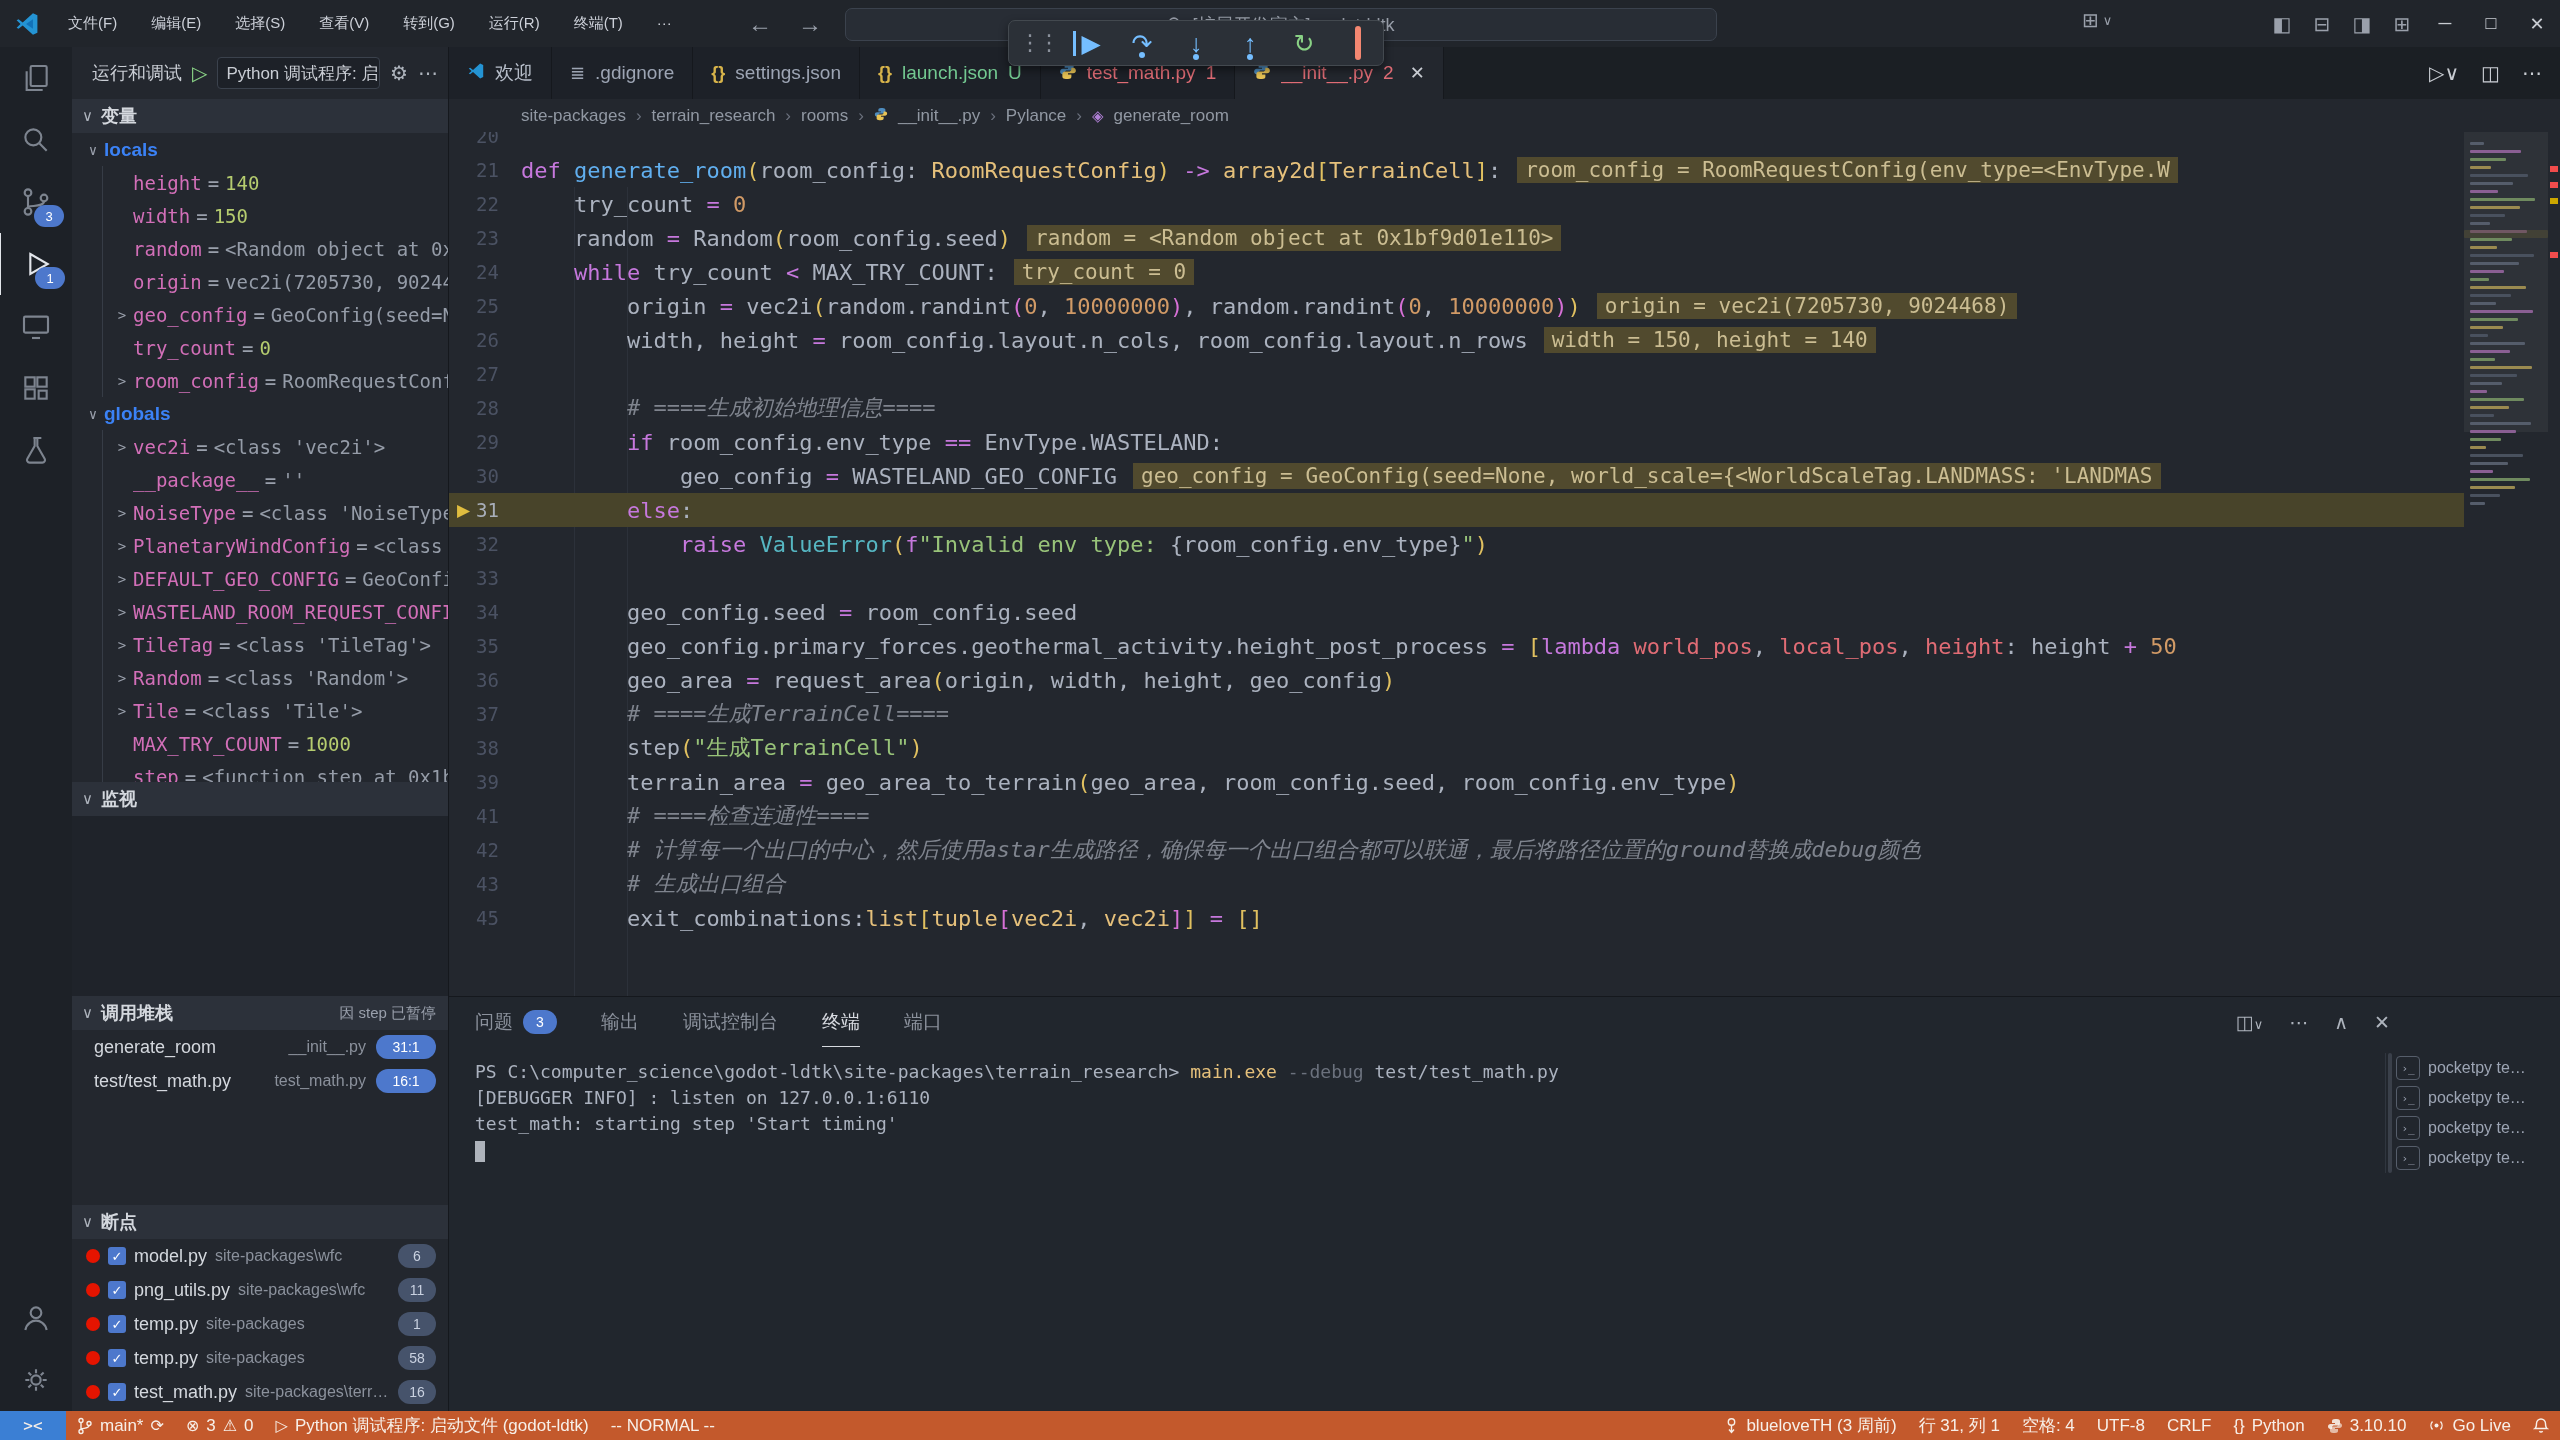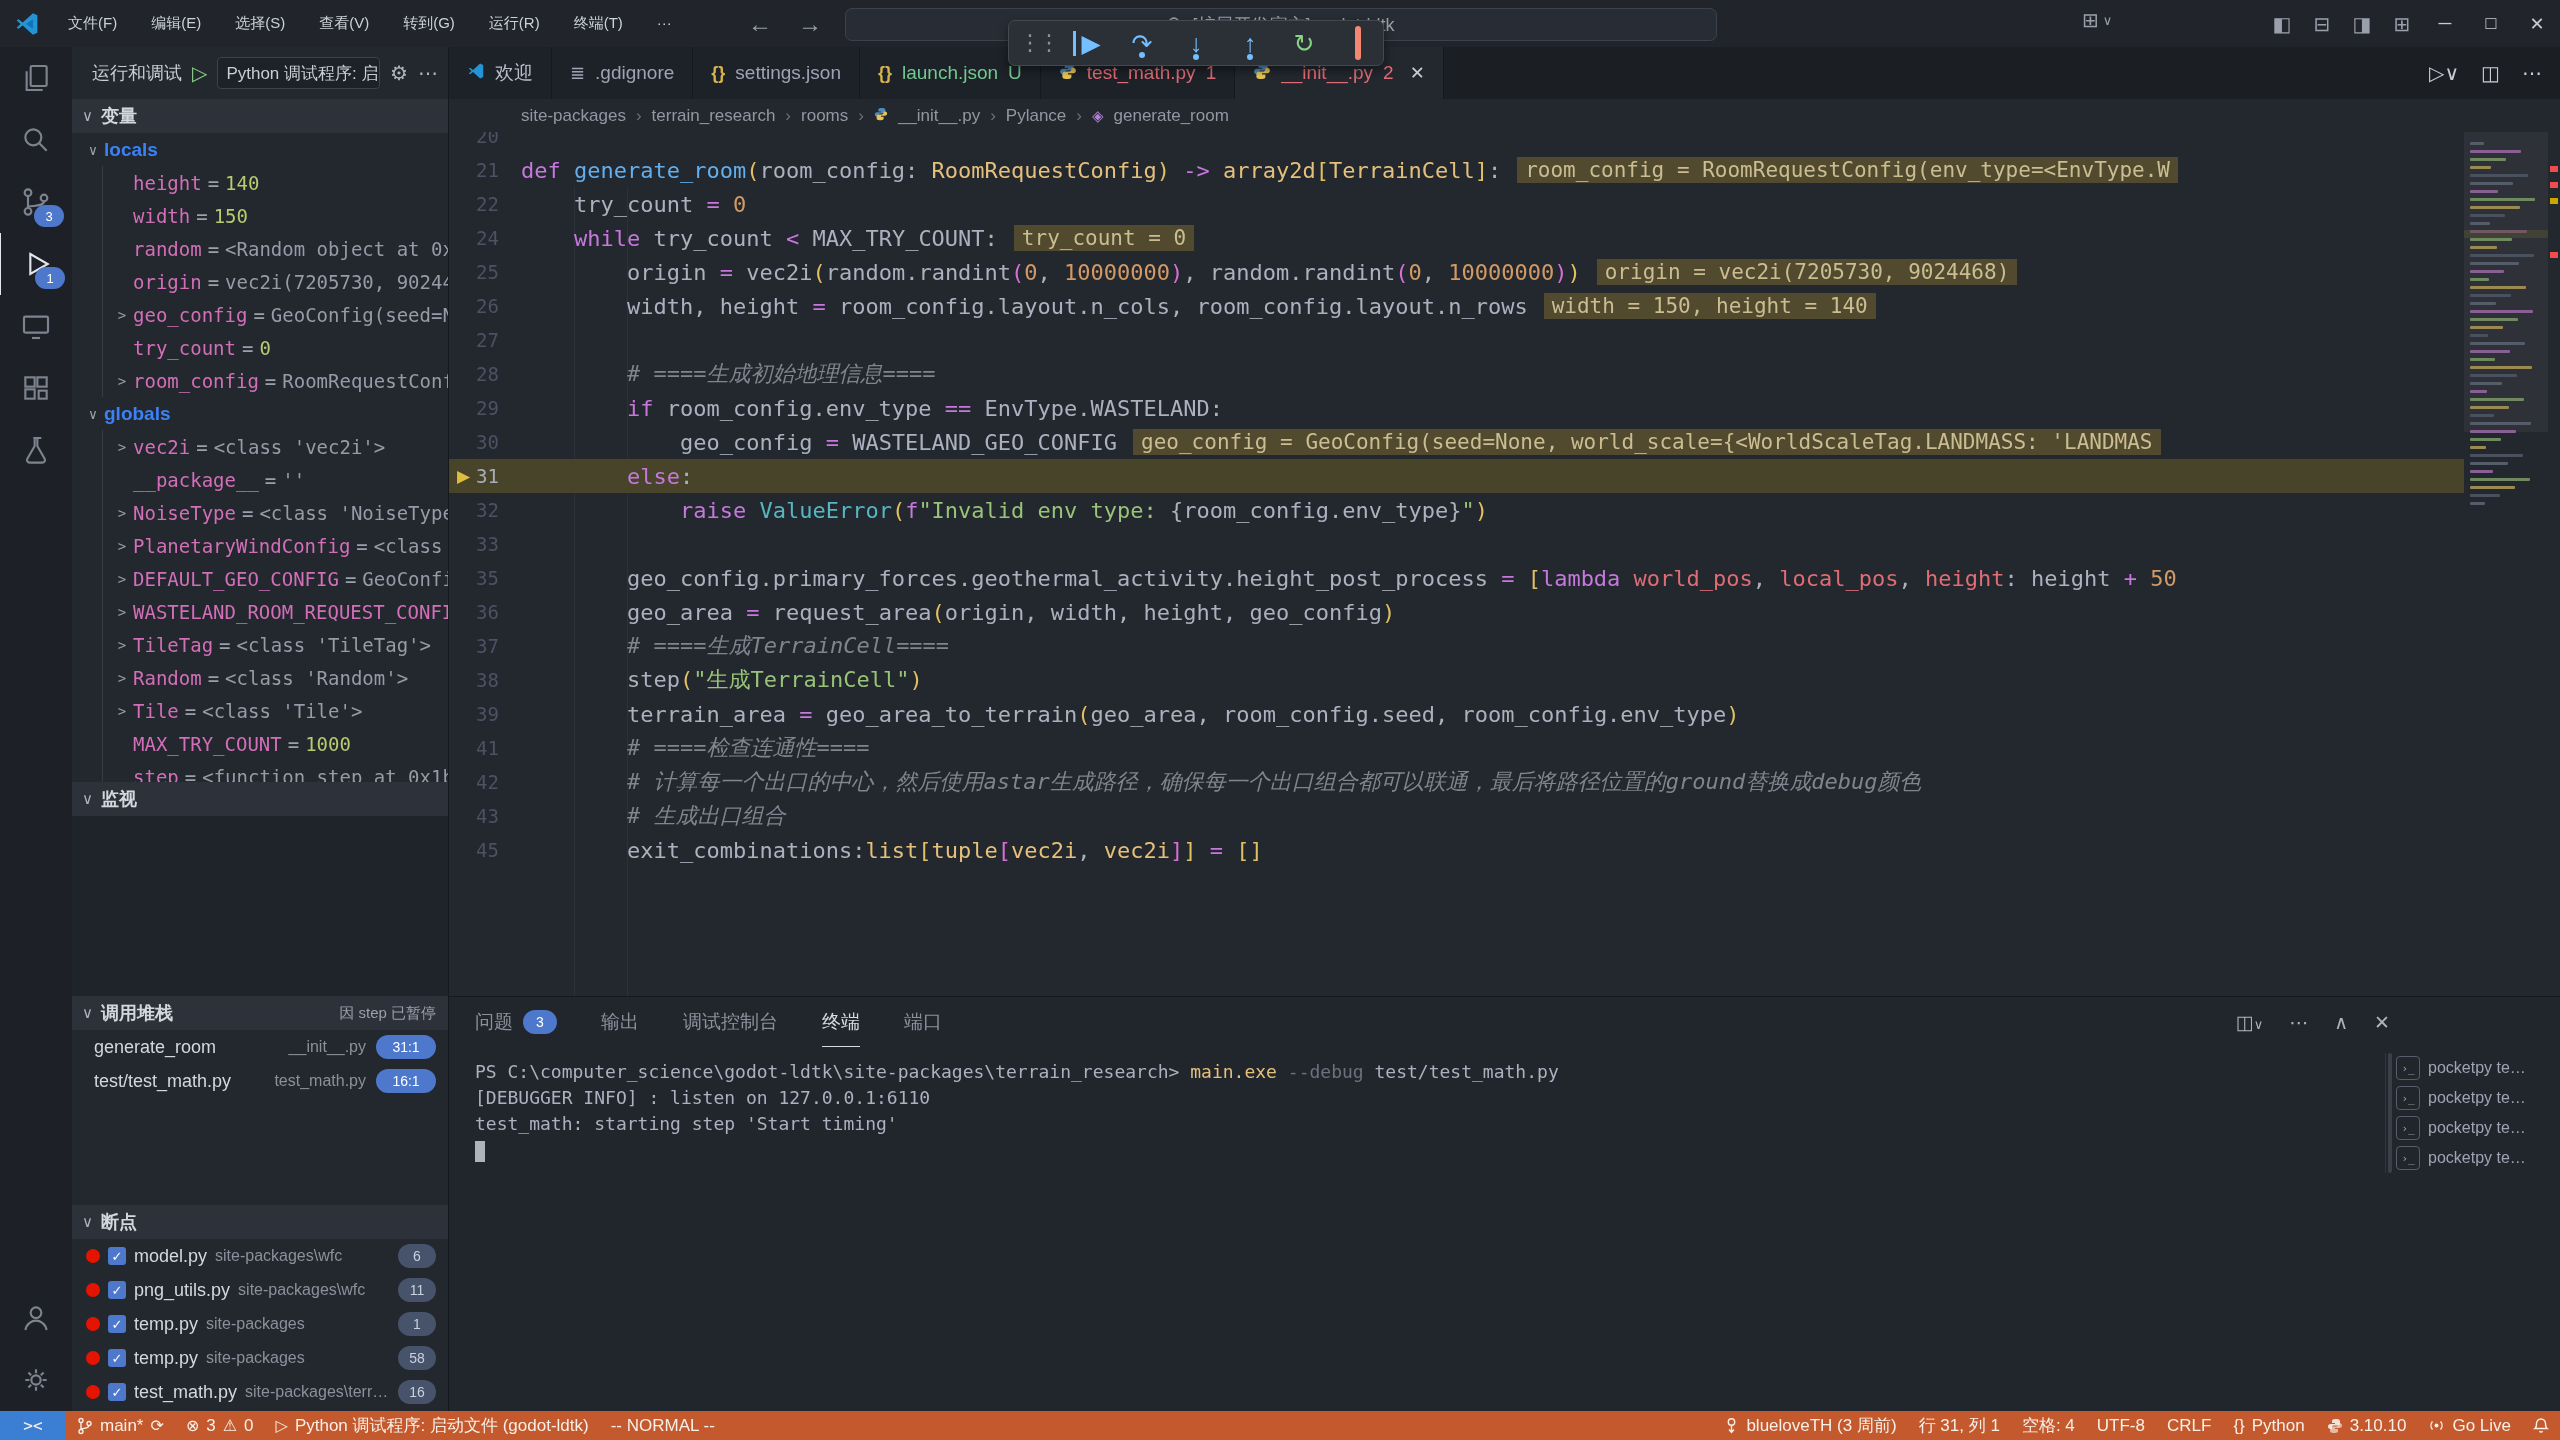--- a/index.html
+++ b/index.html
@@ -553,20 +553,25 @@
               <div class="crow">
                 <span class="lnum">21</span>
                 <span class="ctext"><span class="tk-k">def </span><span class="tk-f">generate_room</span><span class="tk-g1">(</span><span class="tk-d">room_config: </span><span class="tk-t">RoomRequestConfig</span><span class="tk-g1">)</span><span class="tk-k"> -&gt; </span><span class="tk-t">array2d</span><span class="tk-g1">[</span><span class="tk-t">TerrainCell</span><span class="tk-g1">]</span><span class="tk-d">:</span></span>
                 <span class="annot">room_config = RoomRequestConfig(env_type=&lt;EnvType.W</span>
               </div>
               <div class="crow">
                 <span class="lnum">22</span>
                 <span class="ctext"><span class="tk-d">    try_count </span><span class="tk-k">=</span><span class="tk-d"> </span><span class="tk-n">0</span></span>
               </div>
               <div class="crow">
+                <span class="lnum">23</span>
+                <span class="ctext"><span class="tk-d">    random </span><span class="tk-k">=</span><span class="tk-d"> Random</span><span class="tk-g1">(</span><span class="tk-d">room_config.seed</span><span class="tk-g1">)</span></span>
+                <span class="annot">random = &lt;Random object at 0x1bf9d01e110&gt;</span>
+              </div>
+              <div class="crow">
                 <span class="lnum">24</span>
                 <span class="ctext"><span class="tk-k">    while</span><span class="tk-d"> try_count </span><span class="tk-k">&lt;</span><span class="tk-d"> MAX_TRY_COUNT:</span></span>
                 <span class="annot">try_count = 0</span>
               </div>
               <div class="crow">
                 <span class="lnum">25</span>
                 <span class="ctext"><span class="tk-d">        origin </span><span class="tk-k">=</span><span class="tk-d"> vec2i</span><span class="tk-g1">(</span><span class="tk-d">random.randint</span><span class="tk-g2">(</span><span class="tk-n">0</span><span class="tk-d">, </span><span class="tk-n">10000000</span><span class="tk-g2">)</span><span class="tk-d">, random.randint</span><span class="tk-g2">(</span><span class="tk-n">0</span><span class="tk-d">, </span><span class="tk-n">10000000</span><span class="tk-g2">)</span><span class="tk-g1">)</span></span>
                 <span class="annot">origin = vec2i(7205730, 9024468)</span>
               </div>
               <div class="crow">
@@ -595,20 +600,24 @@
                 <span class="lnum">31</span>
                 <span class="ctext"><span class="tk-k">        else</span><span class="tk-d">:</span></span>
               </div>
               <div class="crow">
                 <span class="lnum">32</span>
                 <span class="ctext"><span class="tk-k">            raise </span><span class="tk-b">ValueError</span><span class="tk-g1">(</span><span class="tk-k">f</span><span class="tk-s">"Invalid env type: </span><span class="tk-d">{room_config.env_type}</span><span class="tk-s">"</span><span class="tk-g1">)</span></span>
               </div>
               <div class="crow">
                 <span class="lnum">33</span>
                 <span class="ctext"></span>
+              </div>
+              <div class="crow">
+                <span class="lnum">34</span>
+                <span class="ctext"><span class="tk-d">        geo_config.seed </span><span class="tk-k">=</span><span class="tk-d"> room_config.seed</span></span>
               </div>
               <div class="crow">
                 <span class="lnum">35</span>
                 <span class="ctext"><span class="tk-d">        geo_config.primary_forces.geothermal_activity.height_post_process </span><span class="tk-k">=</span><span class="tk-d"> </span><span class="tk-g1">[</span><span class="tk-k">lambda </span><span class="tk-p">world_pos</span><span class="tk-d">, </span><span class="tk-p">local_pos</span><span class="tk-d">, </span><span class="tk-p">height</span><span class="tk-d">: height </span><span class="tk-k">+</span><span class="tk-d"> </span><span class="tk-n">50</span></span>
               </div>
               <div class="crow">
                 <span class="lnum">36</span>
                 <span class="ctext"><span class="tk-d">        geo_area </span><span class="tk-k">=</span><span class="tk-d"> request_area</span><span class="tk-g1">(</span><span class="tk-d">origin, width, height, geo_config</span><span class="tk-g1">)</span></span>
               </div>
               <div class="crow">

